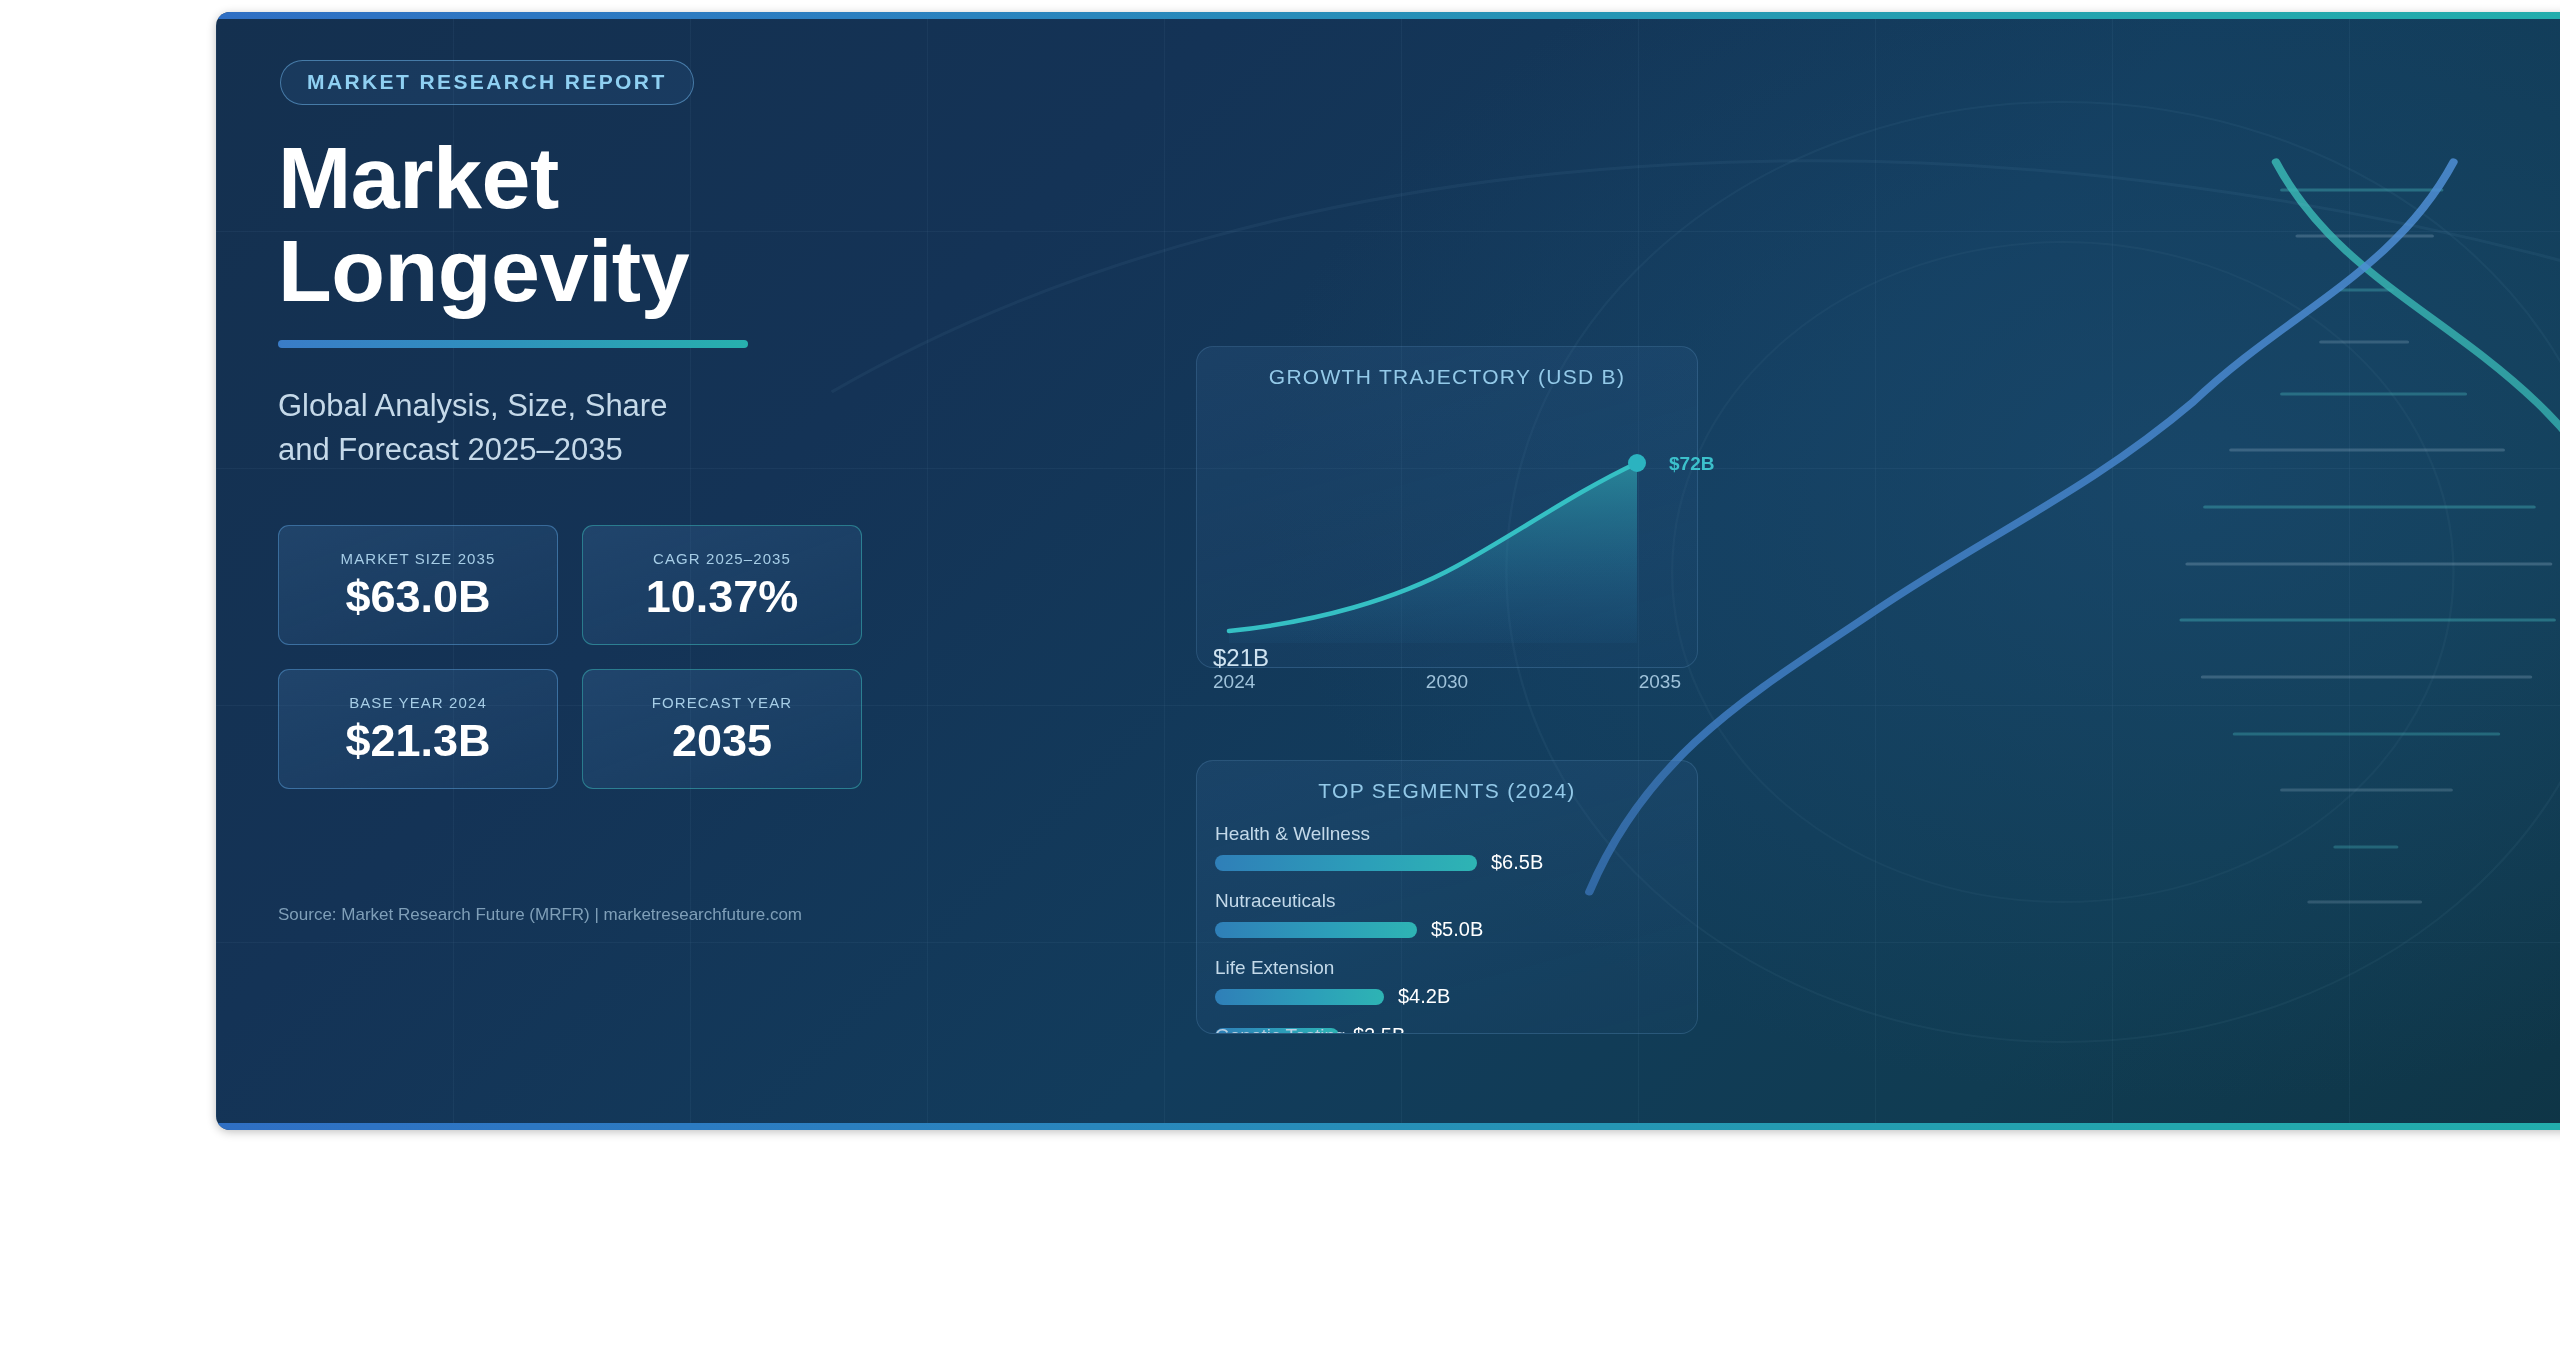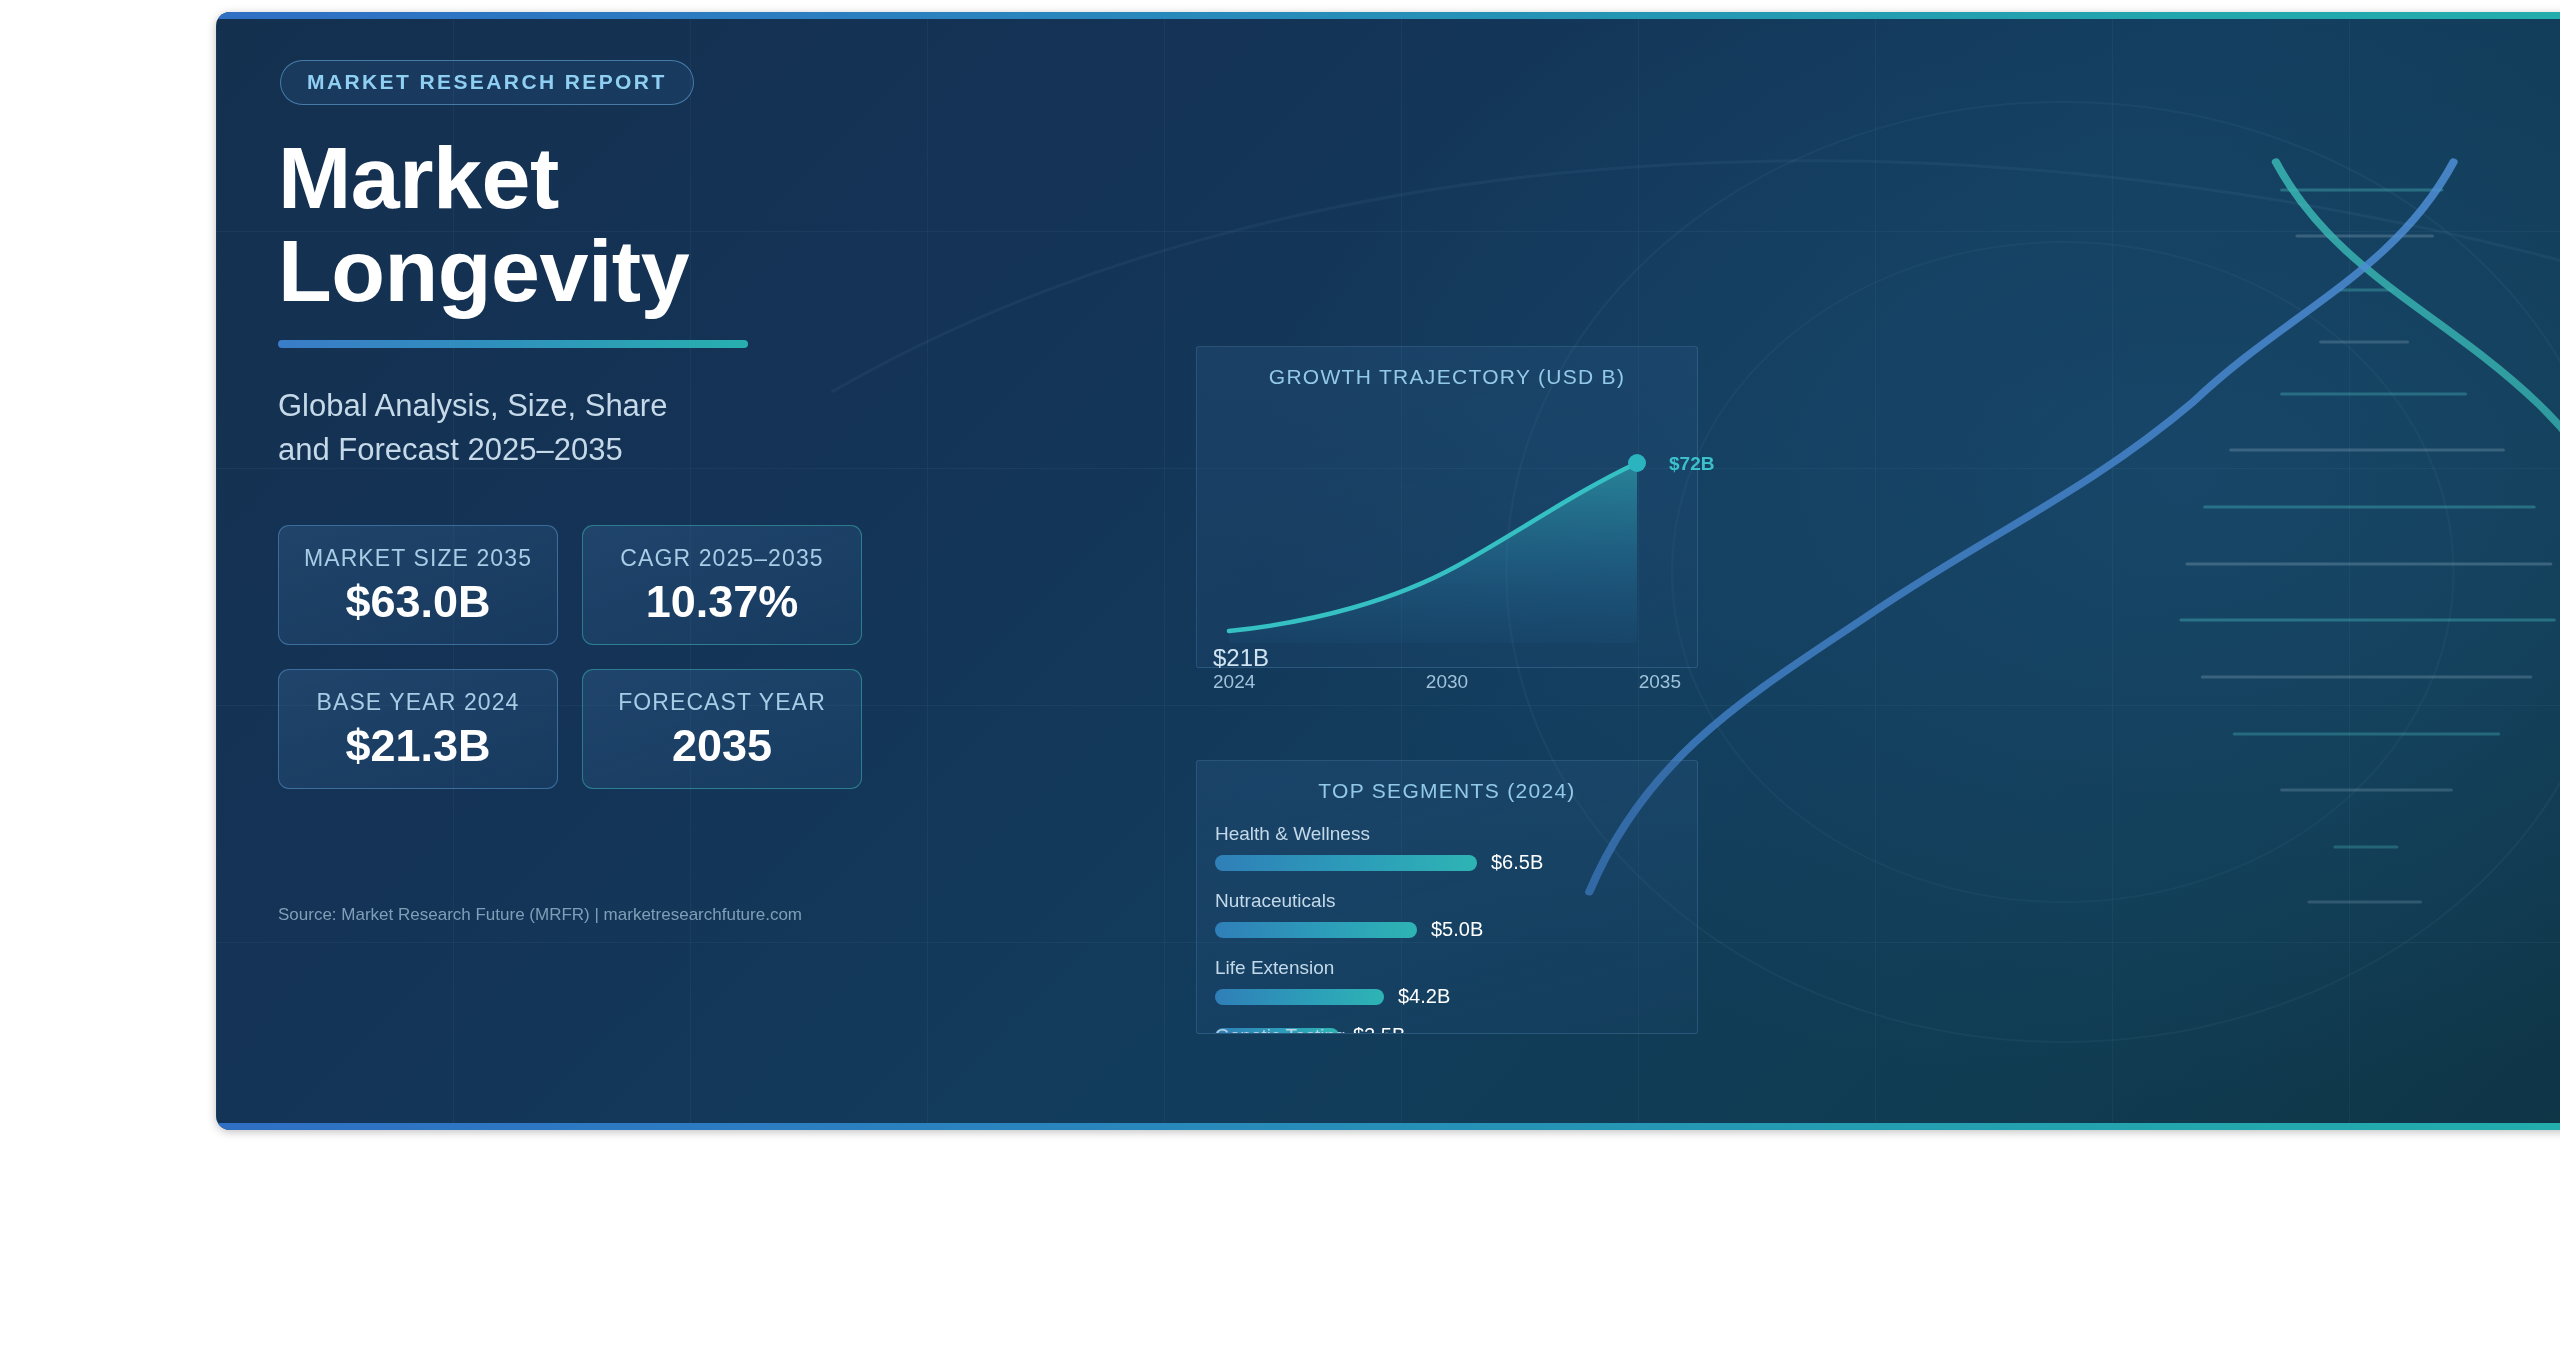--- a/index.html
+++ b/index.html
@@ -124,21 +124,21 @@
     background: linear-gradient(160deg, rgba(60,110,160,0.30) 0%, rgba(40,85,130,0.20) 100%);
     display: flex;
     flex-direction: column;
     align-items: center;
     justify-content: center;
   }
   .stat-card.accent-blue { border: 1px solid rgba(92,160,220,0.48); }
   .stat-card.accent-teal { border: 1px solid rgba(56,176,178,0.55); }
 
   .stat-label {
-    font-size: 23px;
+    font-size: 15px;
     letter-spacing: 1.1px;
     color: #a6cde6;
     margin-bottom: 7px;
     white-space: nowrap;
   }
   .stat-value {
     font-size: 45px;
     font-weight: bold;
     color: #ffffff;
     line-height: 1;
@@ -148,21 +148,21 @@
   .source-note {
     margin-top: 116px;
     font-size: 17px;
     color: #7f9fb8;
     white-space: nowrap;
   }
 
   
   .panel {
     position: absolute;
-    border-radius: 3px;
+    border-radius: 17px;
     border: 1px solid rgba(110,165,210,0.22);
     background: linear-gradient(165deg, rgba(52,98,146,0.24) 0%, rgba(34,76,118,0.16) 100%);
     z-index: 10;
   }
   .panel-title {
     text-align: center;
     font-size: 21px;
     letter-spacing: 1.3px;
     color: #93c9e8;
     padding-top: 18px;

